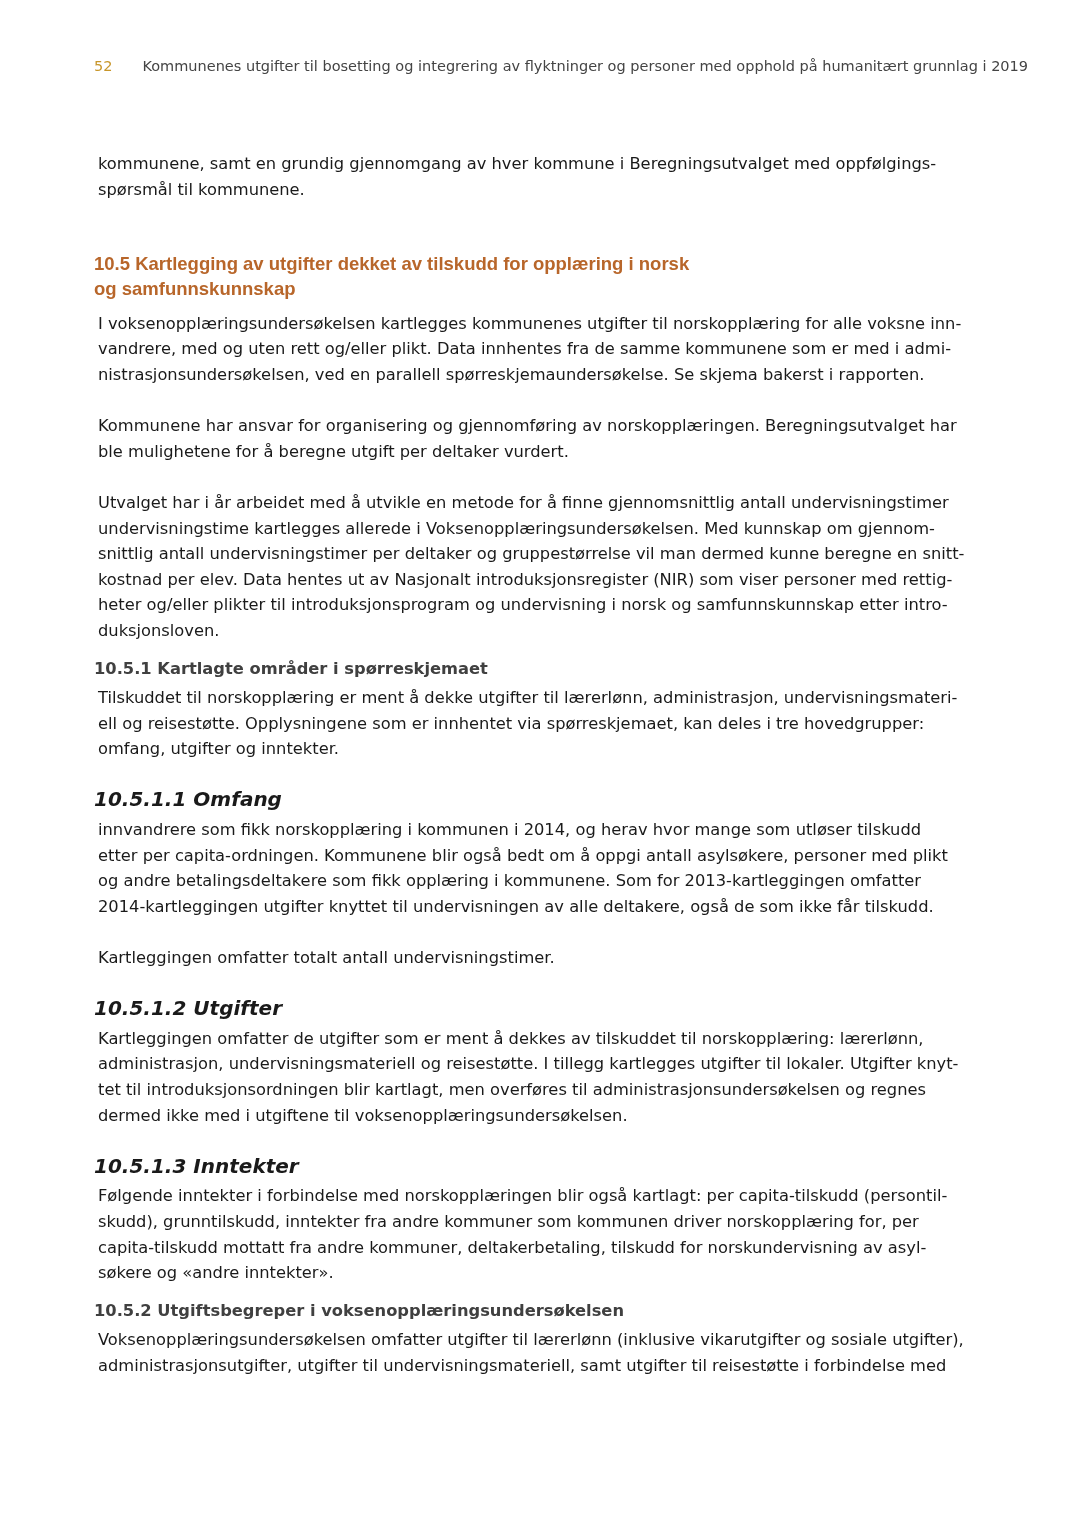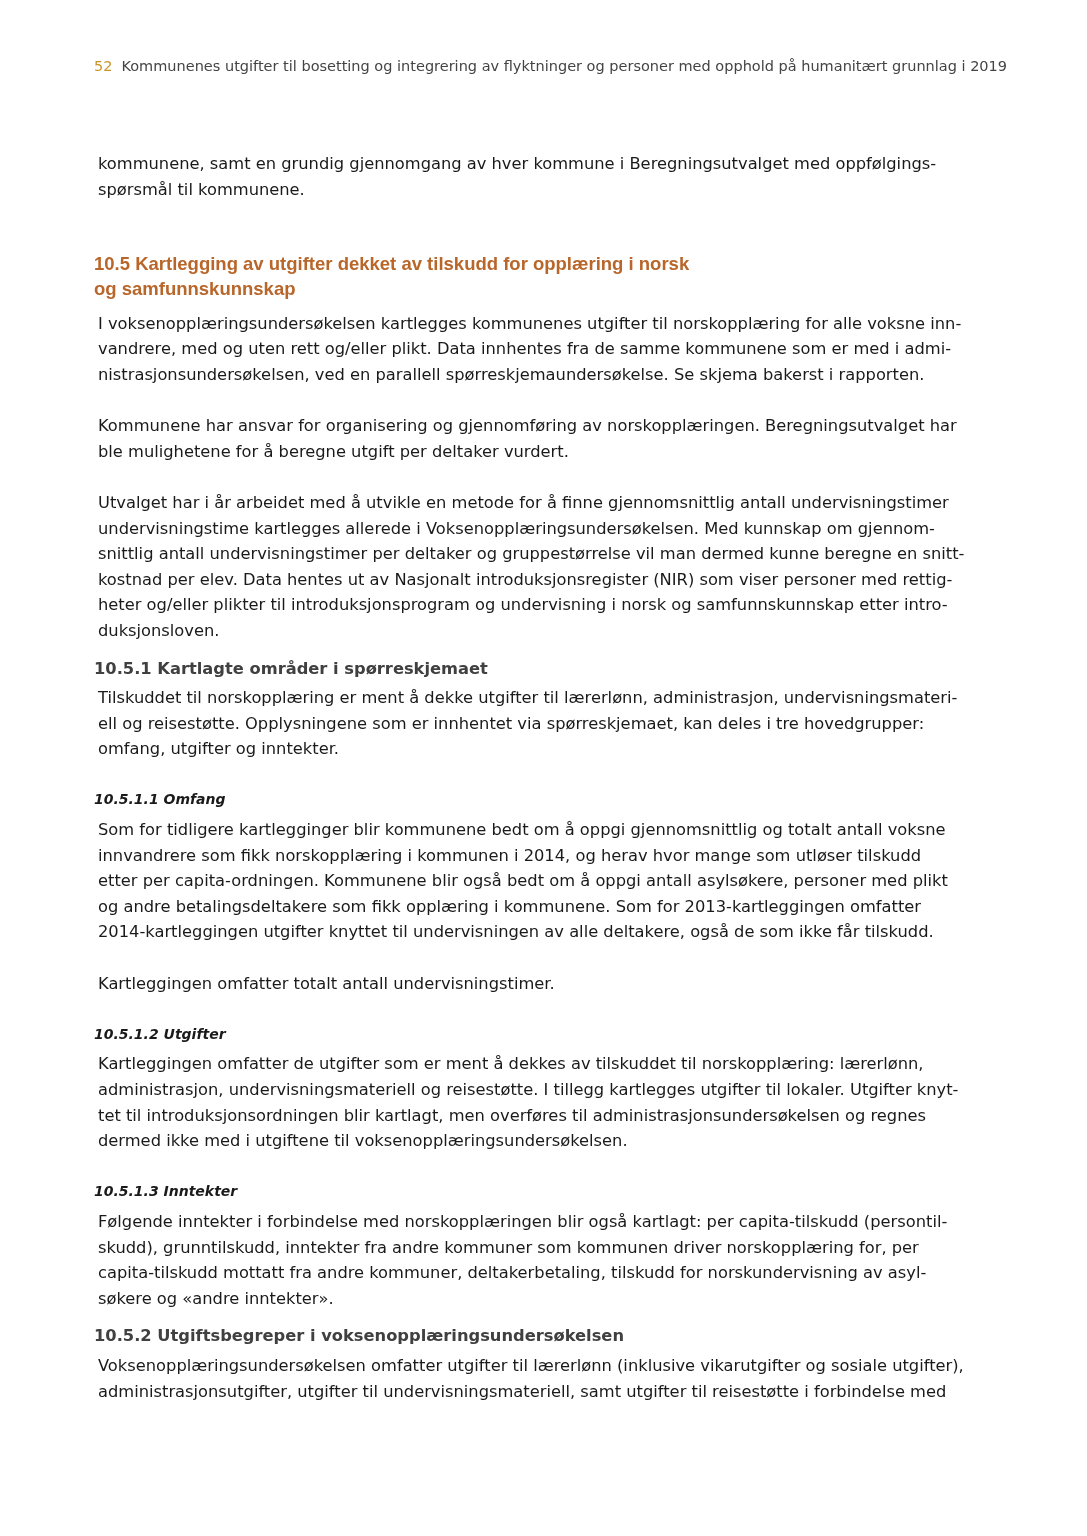--- a/index.html
+++ b/index.html
@@ -1,25 +1,25 @@
 <!DOCTYPE html>
 <html><head>
   <meta charset="utf-8">
   <style>
     html, body { margin: 0; padding: 0; background: #ffffff; }
     body { width: 1087px; height: 1536px; position: relative; overflow: hidden;
            font-family: "DejaVu Sans", sans-serif; color: #1a1a1a; }
     .header { position: absolute; top: 58px; left: 94px; font-size: 14.5px; color: #444; white-space: nowrap; }
-    .header .pagenum { color: #c8962a; margin-right: 9px; }
+    .header .pagenum { color: #c8962a; margin-right: 30px; }
     .content { position: absolute; left: 94px; top: 147px; width: 880px; }
     p { margin: 4px; font-size: 16.3px; line-height: 25.6px; }
     .para { margin-bottom: 25.6px; }
     .h2 { font-family: Liberation Sans, sans-serif; font-weight: bold; color: #b8662a; font-size: 18.5px; line-height: 25px; margin: 0; }
     .h3 { font-weight: bold; color: #404040; font-size: 16.3px; line-height: 25.6px; margin: 0 0 4px 0; }
-    .h4 { font-style: italic; font-size: 14px; line-height: 25.6px; margin: 0; }
+    .h4 { font-style: italic; font-size: 20px; line-height: 25.6px; margin: 0; }
     .line { display: block; white-space: nowrap; }
   </style>
 </head>
 <body>
 
 <div class="header">
   <span class="pagenum">52</span><span>Kommunenes utgifter til bosetting og integrering av flyktninger og personer med opphold på humanitært grunnlag i 2019</span>
 </div>
 
 <div class="content">
@@ -60,21 +60,20 @@
   <h3 class="h3">10.5.1 Kartlagte områder i spørreskjemaet</h3>
 
   <p class="para">
     <span class="line">Tilskuddet til norskopplæring er ment å dekke utgifter til lærerlønn, administrasjon, undervisningsmateri-</span>
     <span class="line">ell og reisestøtte. Opplysningene som er innhentet via spørreskjemaet, kan deles i tre hovedgrupper:</span>
     <span class="line">omfang, utgifter og inntekter.</span>
   </p>
 
   <h4 class="h4">10.5.1.1 Omfang</h4>
   <p class="para">
-    <span class="line">Som for tidligere kartlegginger blir kommunene bedt om å oppgi gjennomsnittlig og totalt antall voksne</span>
     <span class="line">innvandrere som fikk norskopplæring i kommunen i 2014, og herav hvor mange som utløser tilskudd</span>
     <span class="line">etter per capita-ordningen. Kommunene blir også bedt om å oppgi antall asylsøkere, personer med plikt</span>
     <span class="line">og andre betalingsdeltakere som fikk opplæring i kommunene. Som for 2013-kartleggingen omfatter</span>
     <span class="line">2014-kartleggingen utgifter knyttet til undervisningen av alle deltakere, også de som ikke får tilskudd.</span>
   </p>
   <p class="para">
     <span class="line">Kartleggingen omfatter totalt antall undervisningstimer.</span>
   </p>
 
   <h4 class="h4">10.5.1.2 Utgifter</h4>

